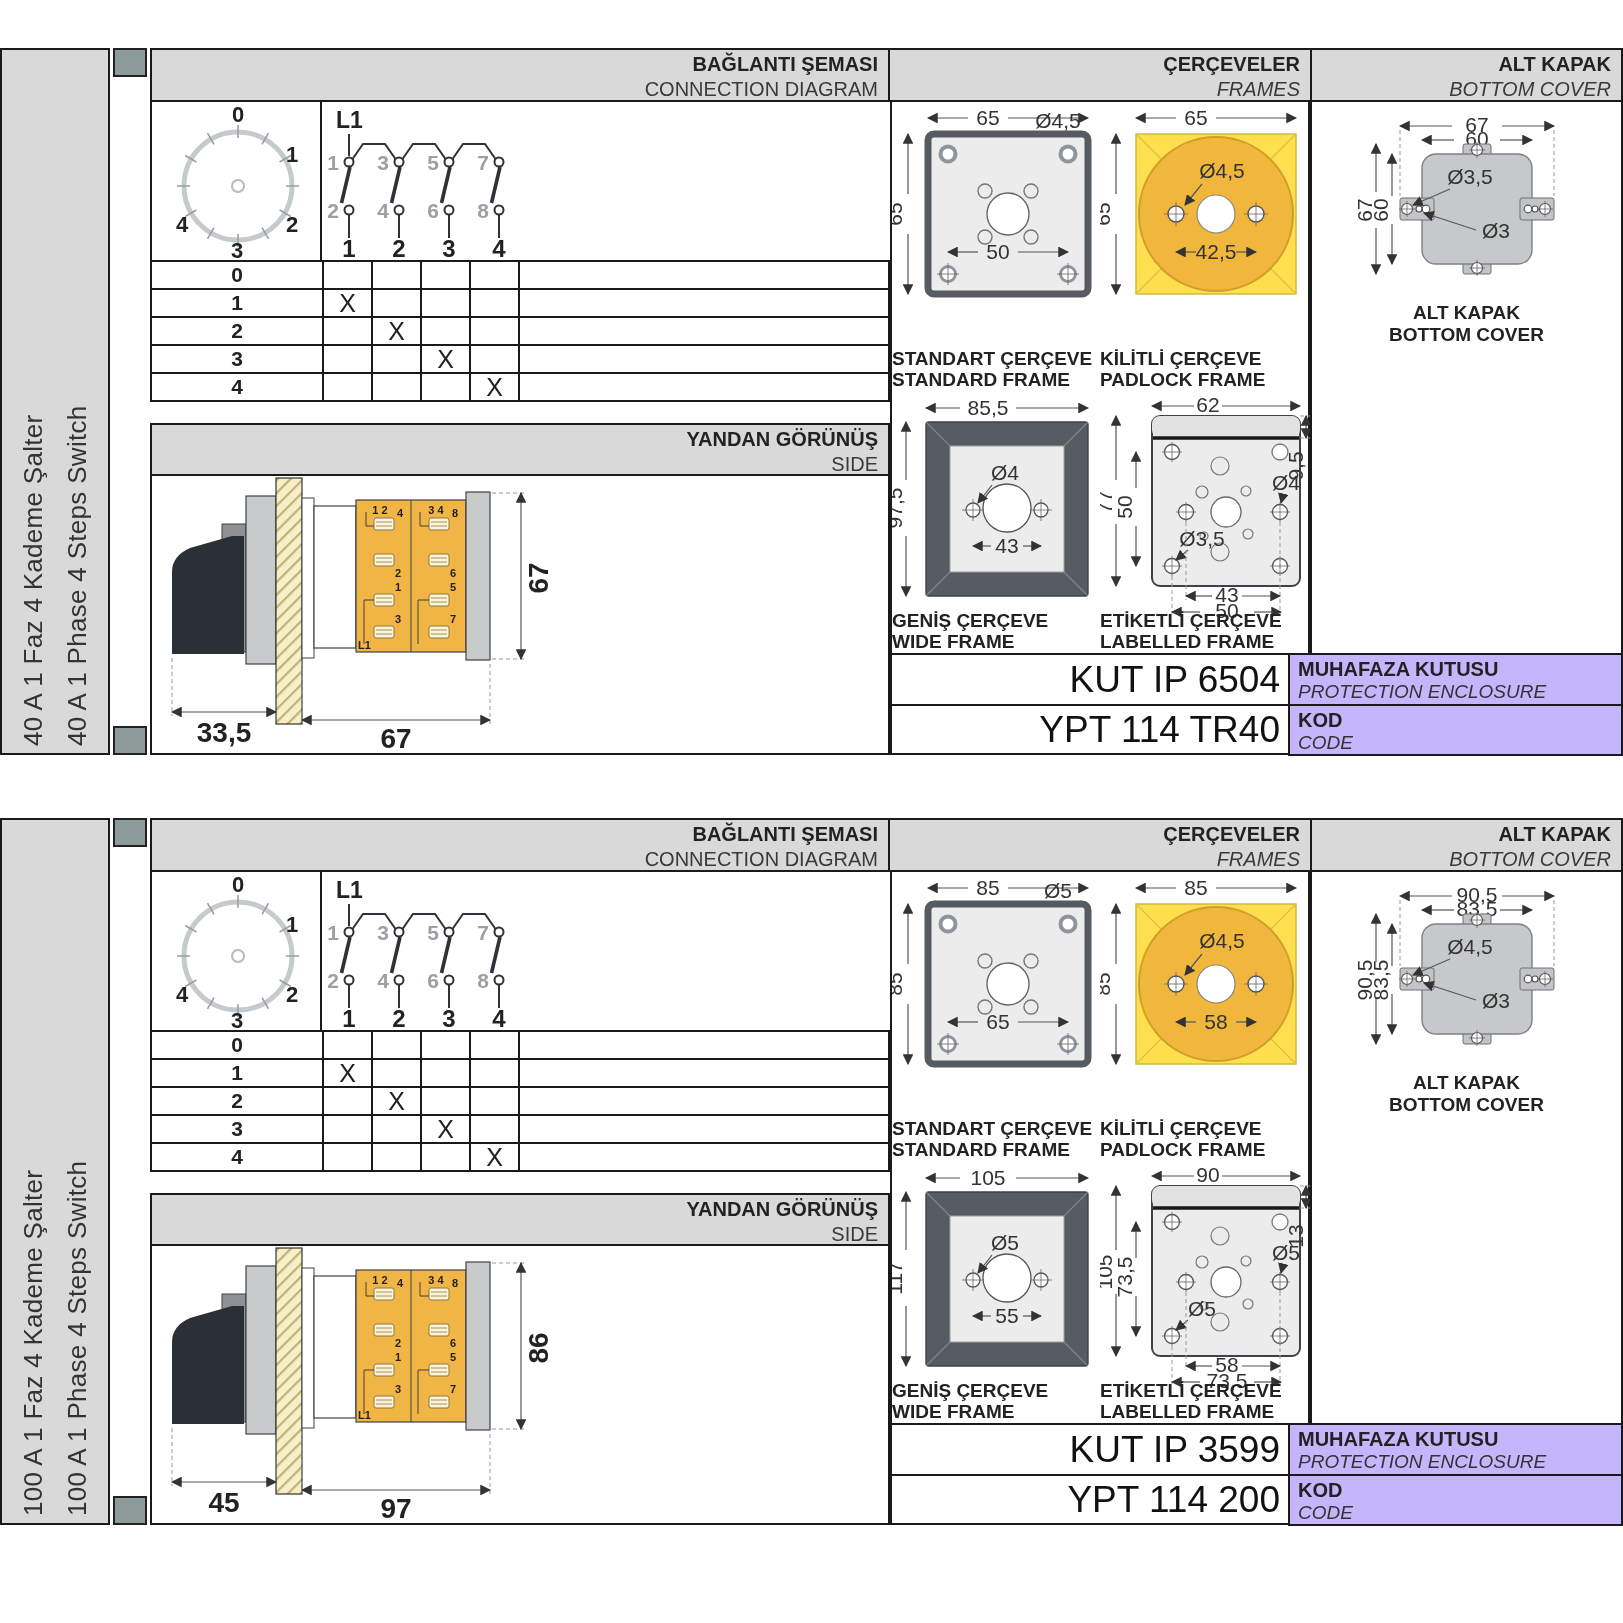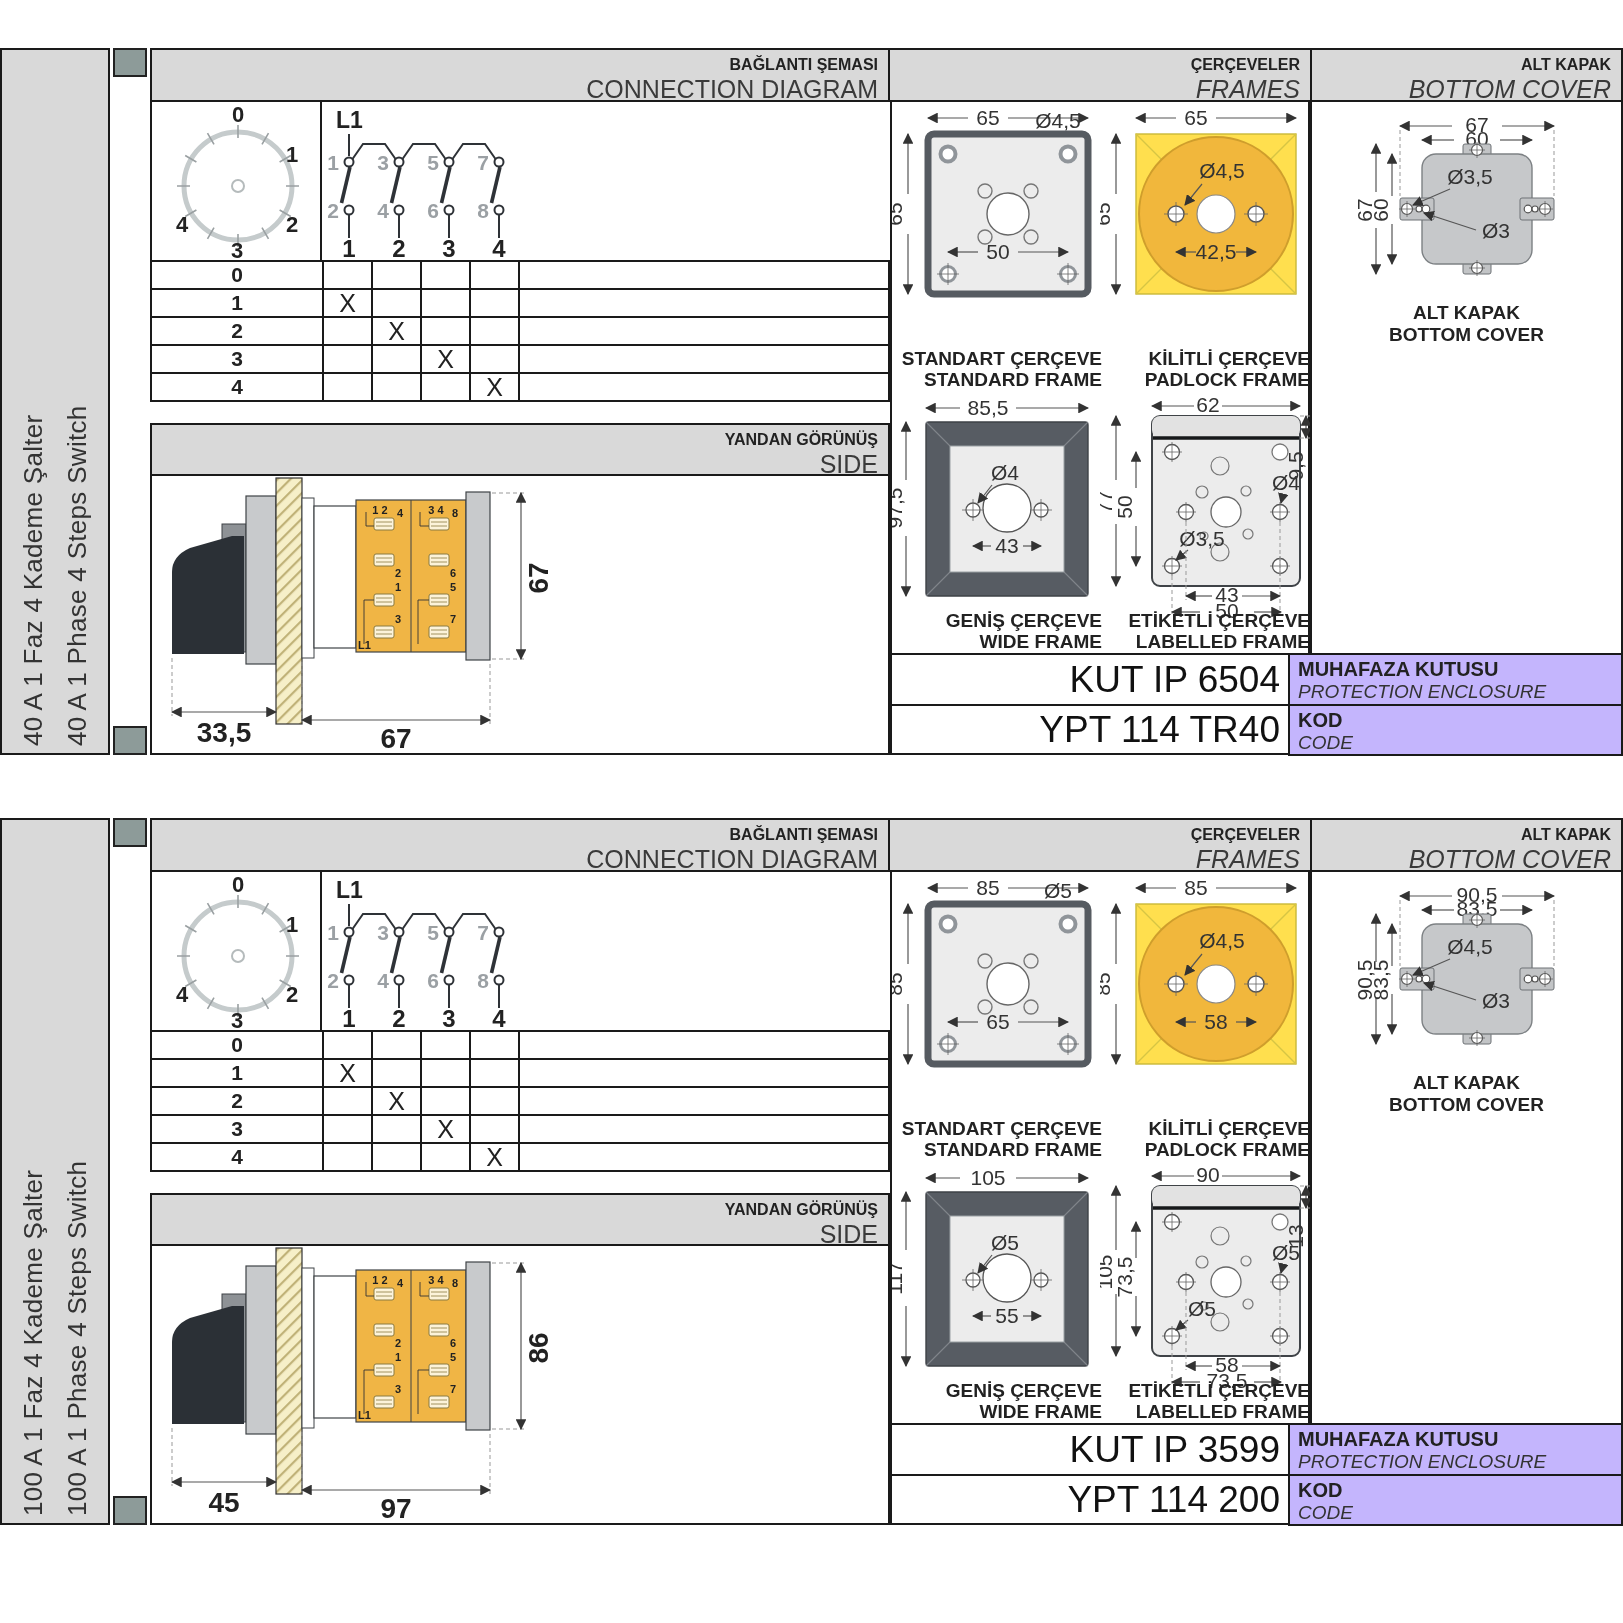--- a/index.html
+++ b/index.html
@@ -11,22 +11,22 @@
   .vtext{position:absolute;transform-origin:0 0;transform:rotate(-90deg);white-space:nowrap;
          font-size:26px;color:#333;letter-spacing:.3px}
   .v1{left:16px;top:696px}
   .v2{left:60px;top:696px}
   .sq{position:absolute;left:113px;width:34px;height:29px;background:#8d9b99;
       border:2px solid #222;box-sizing:border-box}
   .sqt{top:0}.sqb{bottom:0}
   .content{position:absolute;left:150px;top:0;width:1473px;height:707px}
   .cell{position:absolute;box-sizing:border-box;border:2px solid #1a1a1a;background:#fff}
   .hdr{background:#d9d9d9;text-align:right;padding:2px 10px 0 0}
-  .hdr .h1{font-weight:bold;font-size:16px;line-height:25px;color:#222}
-  .hdr .h2{font-size:25px;line-height:24px;color:#3a3a3a}
+  .hdr .h1{font-weight:bold;font-size:20px;line-height:25px;color:#222}
+  .hdr .h2{font-size:20px;line-height:24px;color:#3a3a3a}
   .it{font-style:italic}
   .hdr.conn{left:0;top:0;width:740px;height:54px}
   .hdr.frm{left:738px;top:0;width:424px;height:54px}
   .hdr.cvr{left:1160px;top:0;width:313px;height:54px}
   .dialcell{left:0;top:52px;width:172px;height:162px}
   .schcell{left:170px;top:52px;width:572px;height:162px}
   .trow{position:absolute;left:0;width:740px;height:30px;display:flex;box-sizing:border-box;
         border:2px solid #1a1a1a;background:#fff}
   .r0{top:212px}.r1{top:240px}.r2{top:268px}.r3{top:296px}.r4{top:324px}
   .tc{box-sizing:border-box;border-right:2px solid #1a1a1a;text-align:center;color:#222}
@@ -35,21 +35,21 @@
   .tc.rest{flex:1;border-right:none}
   .sideband{left:0;top:375px;width:740px;height:53px}
   .sidearea{left:0;top:426px;width:740px;height:281px}
   .framescol{left:740px;top:52px;width:420px;height:555px}
   .covercol{left:1160px;top:52px;width:313px;height:555px}
   .fblock{position:absolute}
   .fb-std{left:0;top:0;width:210px;height:292px}
   .fb-pad{left:208px;top:0;width:210px;height:292px}
   .fb-wide{left:0;top:292px;width:210px;height:262px}
   .fb-lab{left:208px;top:292px;width:210px;height:262px}
-  .fcap{position:absolute;bottom:4px;left:0;width:100%;text-align:right;font-weight:bold;
+  .fcap{position:absolute;bottom:4px;left:0;width:100%;text-align:left;font-weight:bold;
         font-size:19px;line-height:21px;color:#222}
   .covercap{position:absolute;top:200px;left:0;width:100%;text-align:center;font-weight:bold;
         font-size:19px;line-height:22px}
   .codecell{background:#fff;text-align:right;font-size:37px;color:#111;padding-right:8px}
   .cc1{left:740px;top:605px;width:400px;height:55px;line-height:50px}
   .cc2{left:740px;top:656px;width:400px;height:51px;line-height:48px}
   .codelabel{background:#c4b5fd;padding:3px 0 0 8px}
   .cl1{left:1138px;top:605px;width:335px;height:53px}
   .cl2{left:1138px;top:656px;width:335px;height:52px}
   .codelabel .h1{font-weight:bold;font-size:20px;line-height:23px;color:#222}

